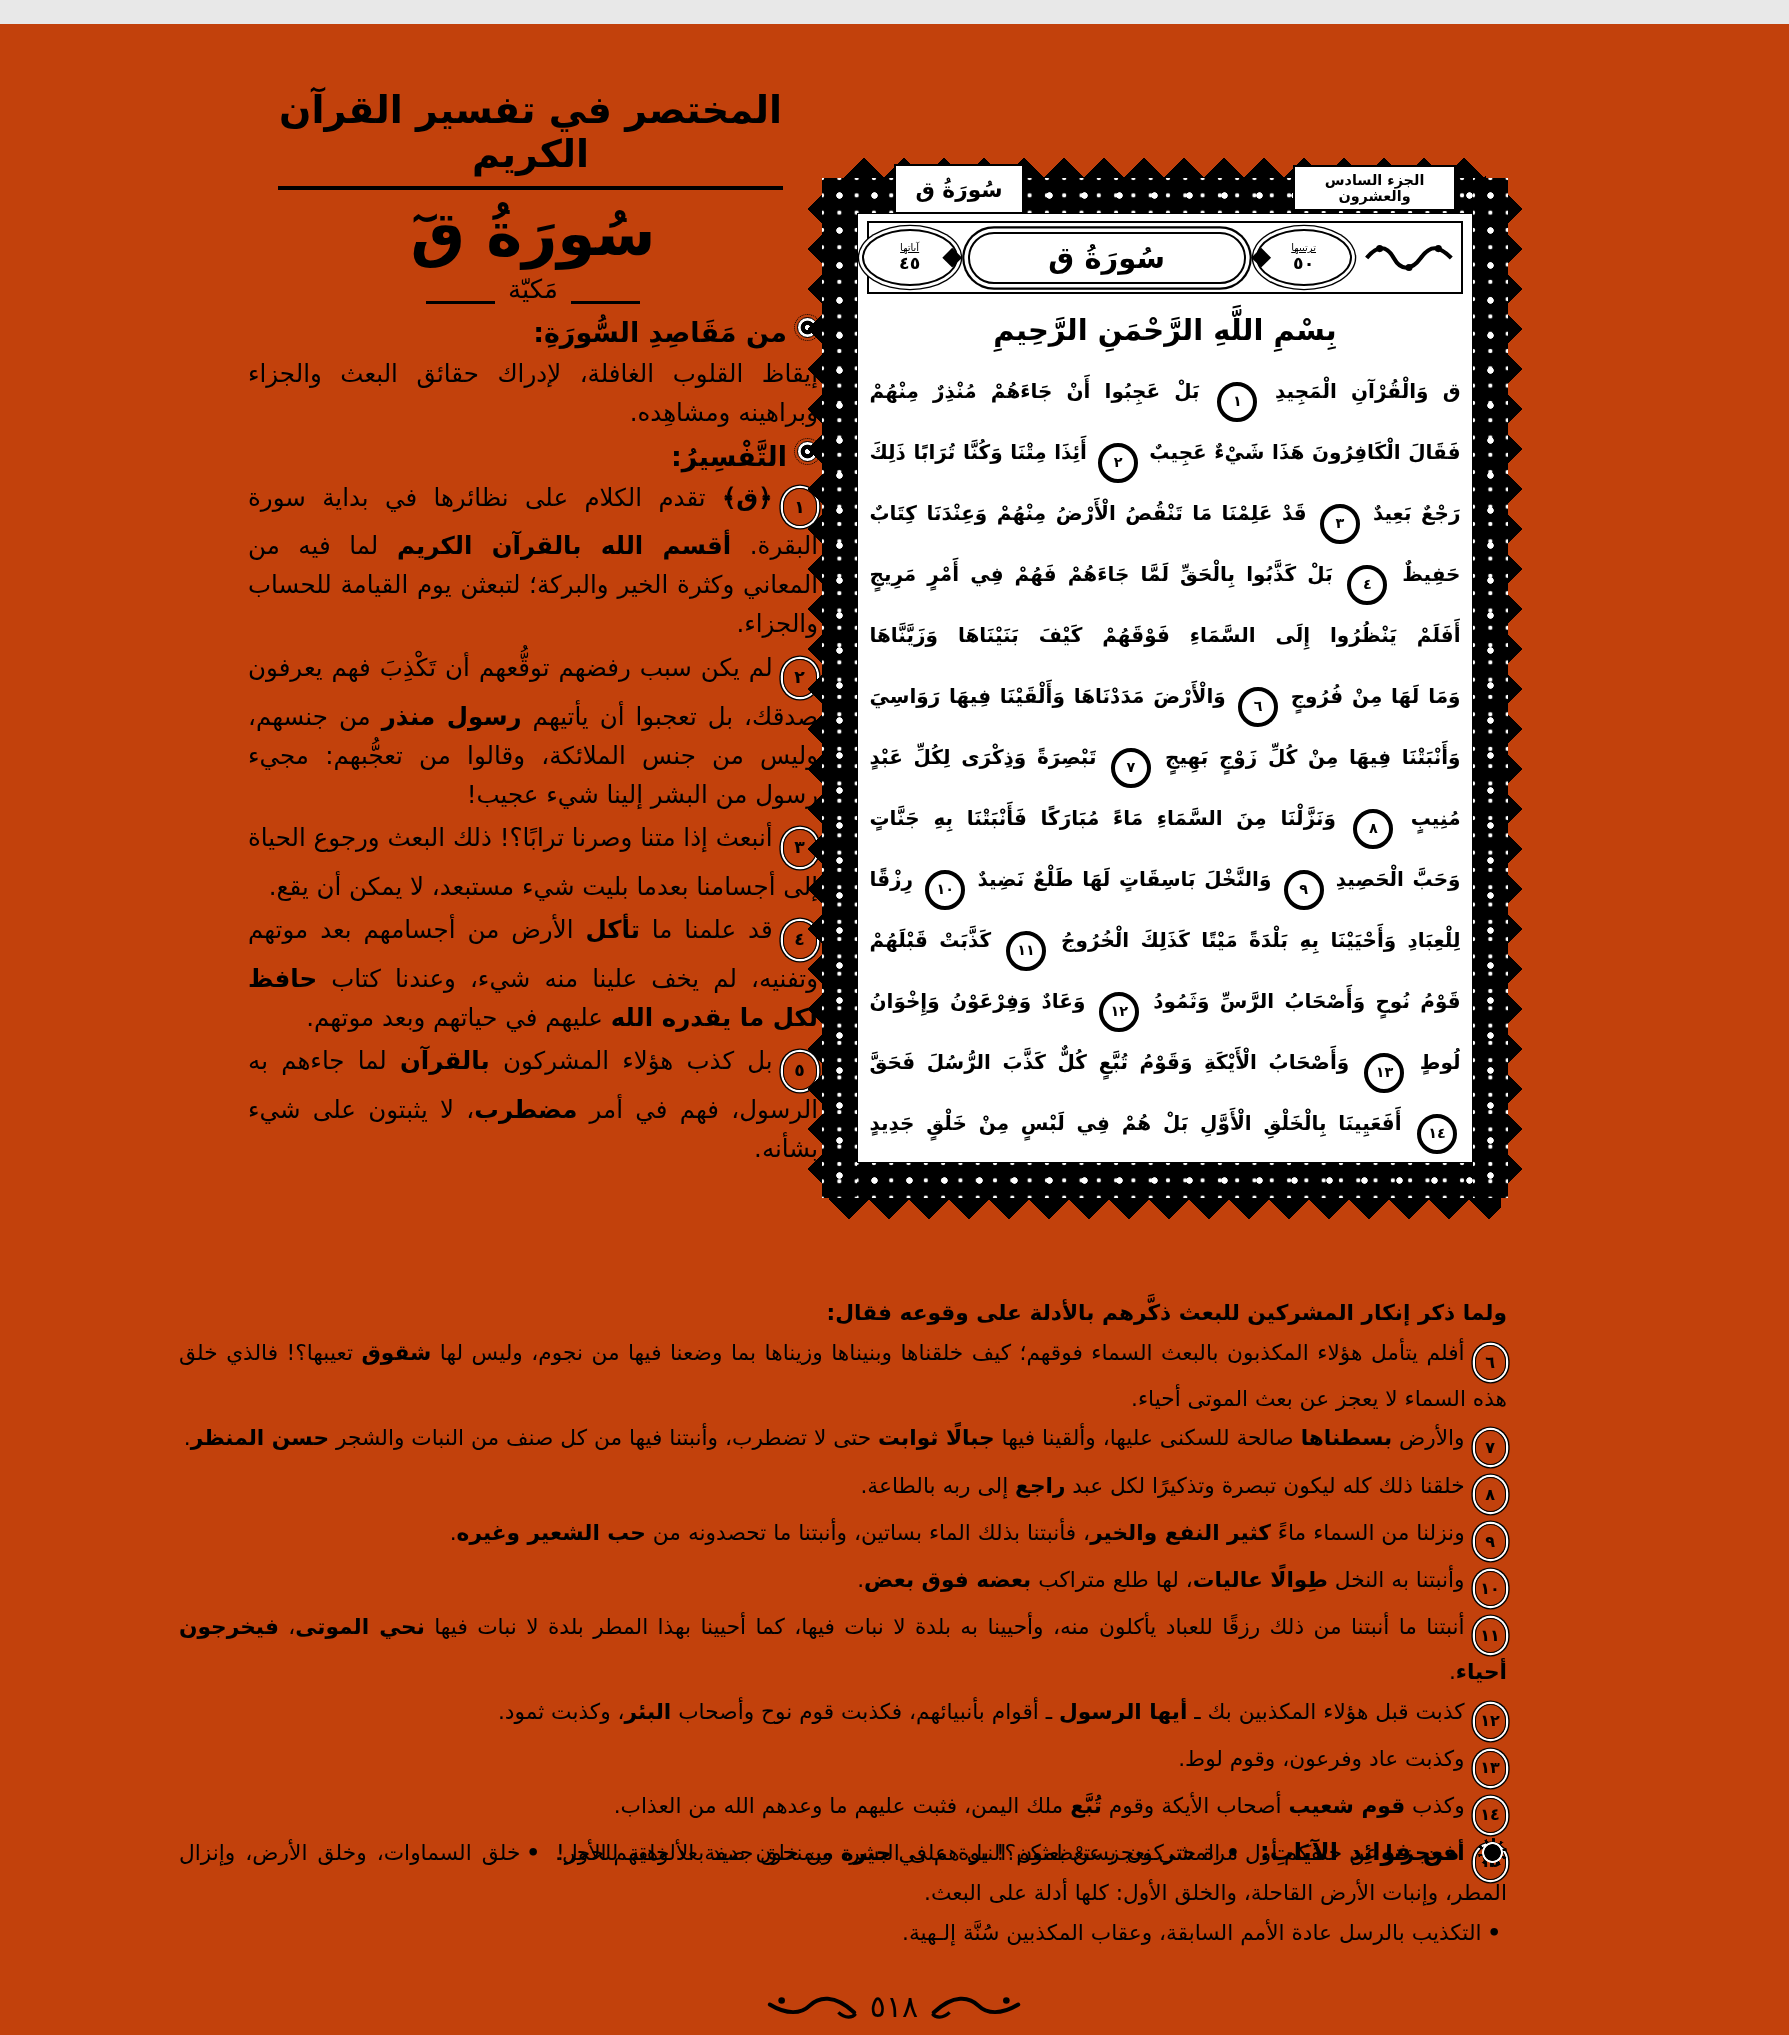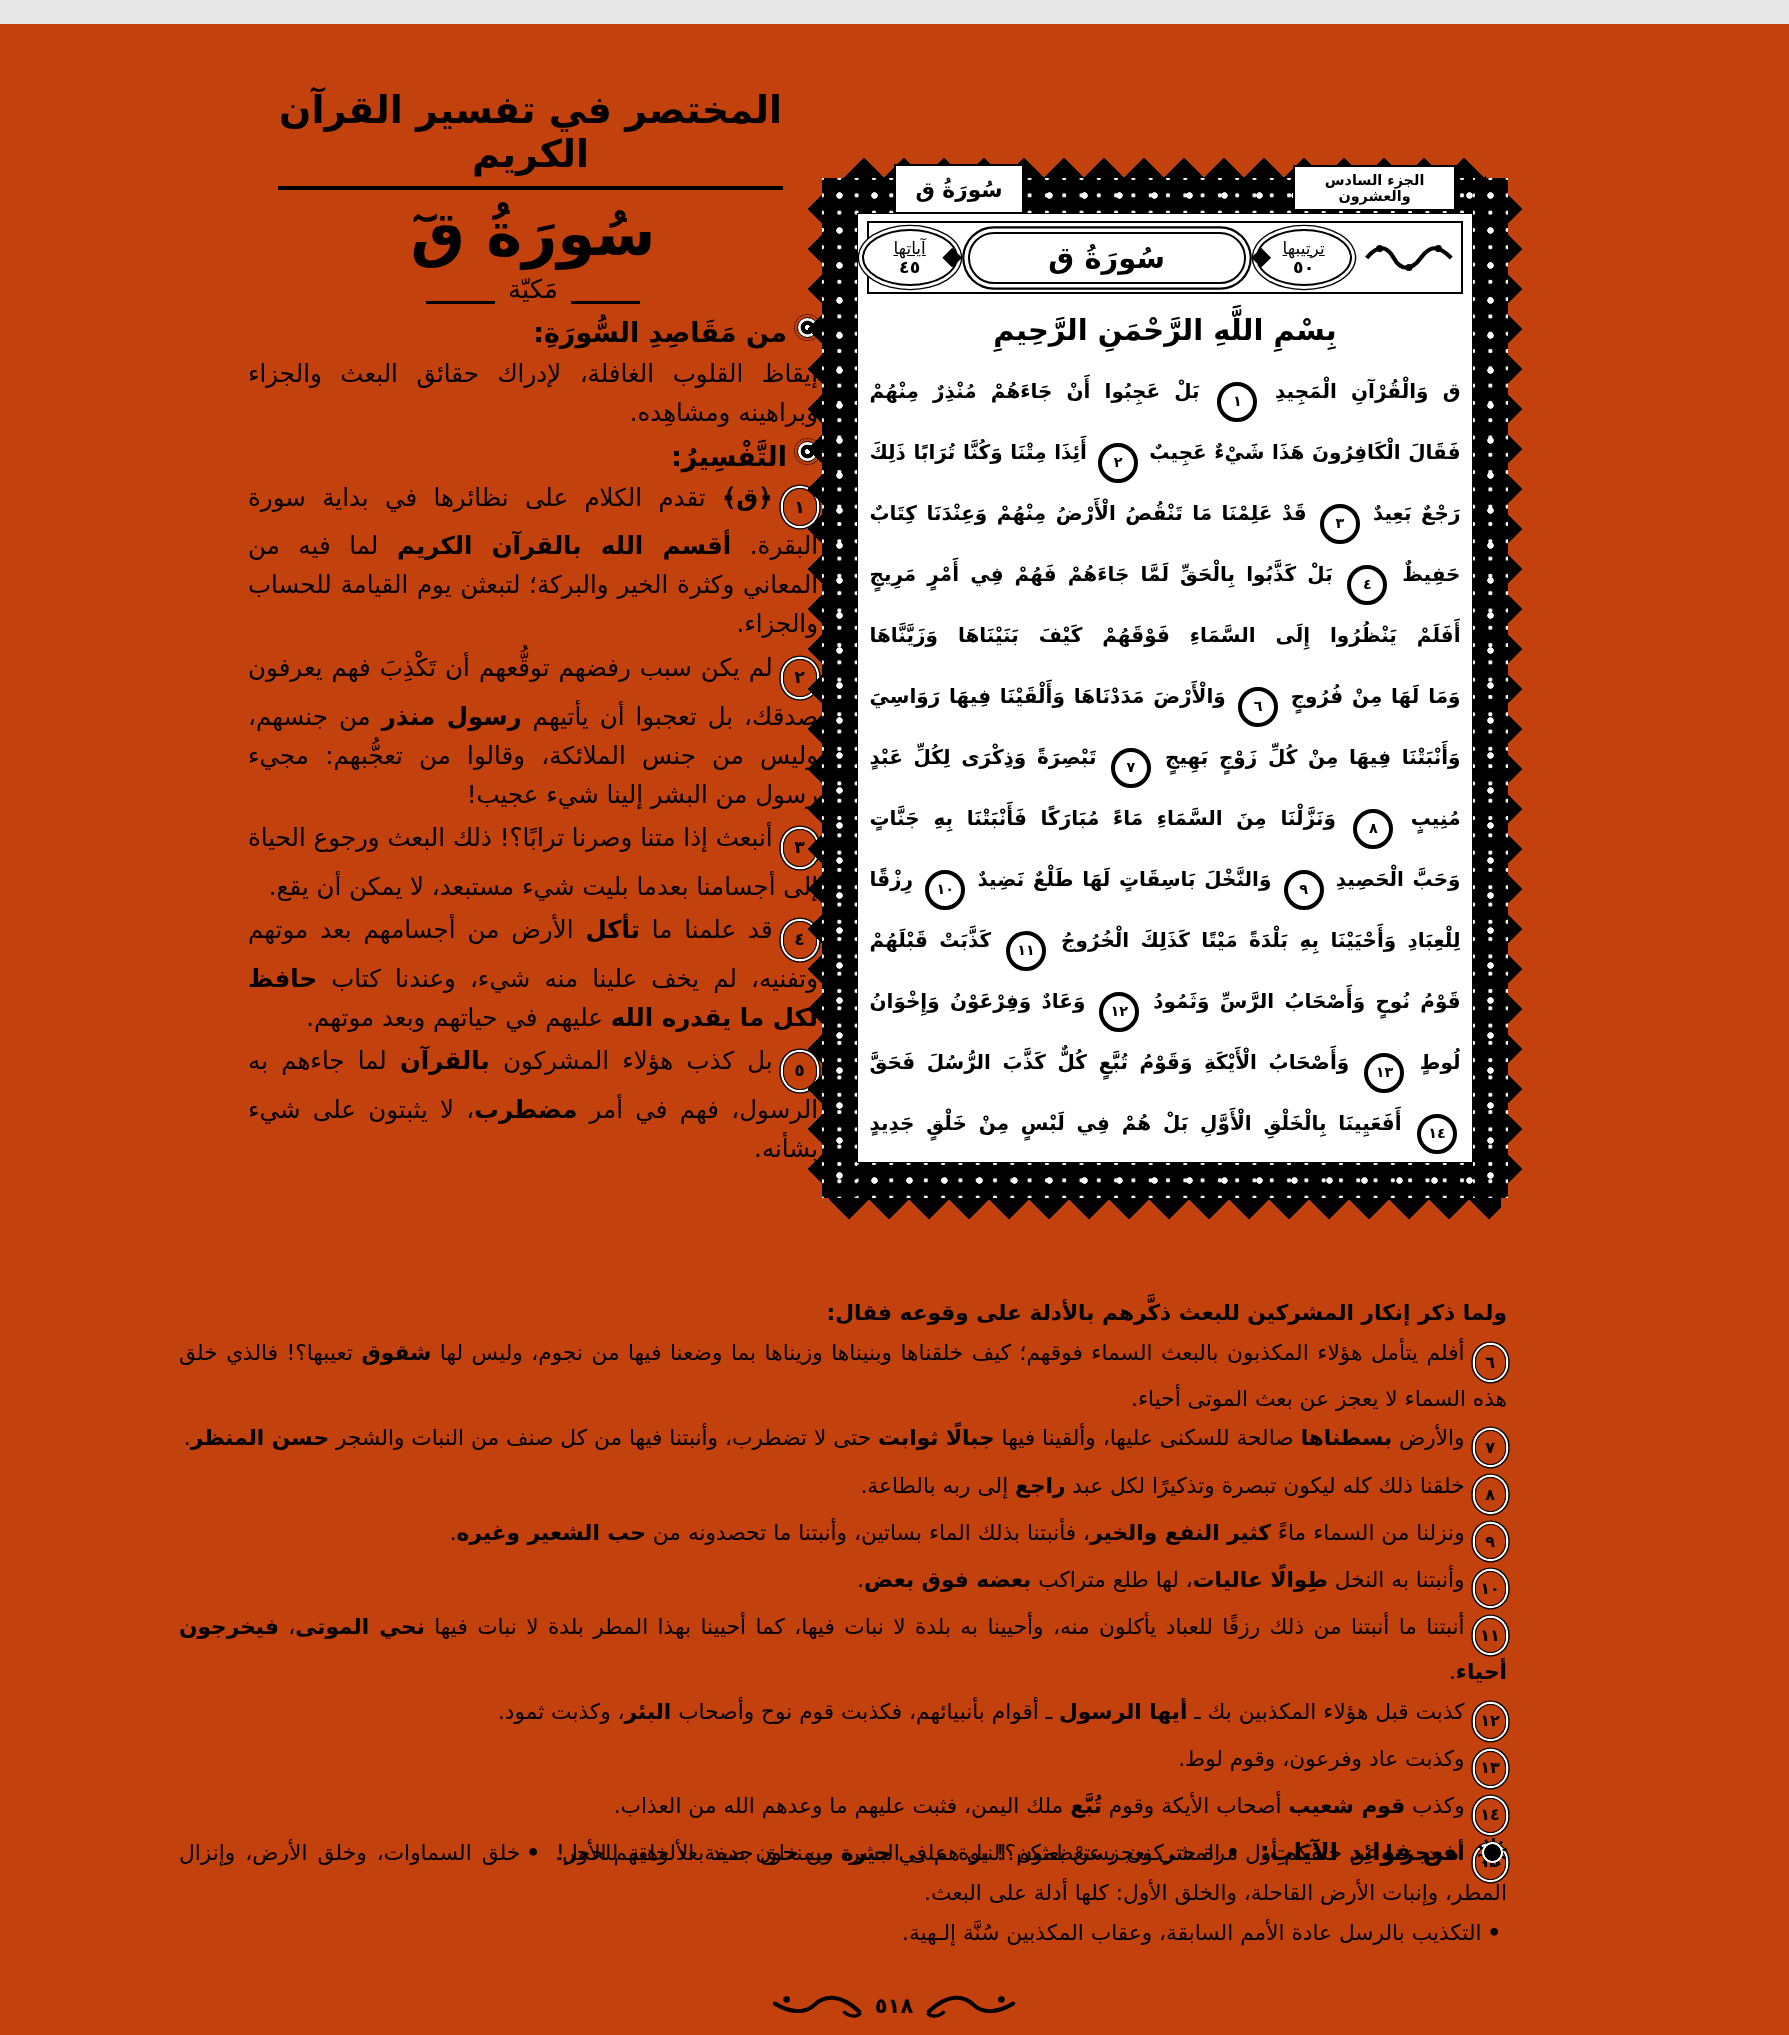--- a/index.html
+++ b/index.html
@@ -59,21 +59,21 @@
   .frame-inner{position:absolute;left:35px;right:35px;top:75px;bottom:58px;
      border:1.4px solid #000;background:#fff;padding:5.8px 7.2px;overflow:hidden;}
 
   
   .band{height:69px;border:2.2px solid #000;display:flex;align-items:center;
         justify-content:space-between;padding:0 5.8px;margin:1.4px 1.4px 7.2px;}
   .arab{flex:0 0 auto;}
   .medallion{flex:0 0 auto;width:92px;height:53px;border:2.2px solid #000;border-radius:50%;
      box-shadow:0 0 0 2.9px #fff,0 0 0 4.3px #000;display:flex;flex-direction:column;
      align-items:center;justify-content:center;line-height:1.05;background:#fff;margin:0 10px;}
-  .med-label{font-size:17px;text-decoration:underline;}
+  .med-label{font-size:10px;text-decoration:underline;}
   .med-value{font-size:17.3px;font-weight:bold;}
   .cartouche{position:relative;flex:0 0 auto;width:274px;height:48px;border:2.9px solid #000;
      border-radius:26px;box-shadow:0 0 0 3.6px #fff,0 0 0 5.8px #000;display:flex;
      align-items:center;justify-content:center;font-size:29px;font-weight:bold;background:#fff;}
   .cartouche::before,.cartouche::after{content:"";position:absolute;top:50%;width:14.4px;height:14.4px;
      background:#000;transform:translateY(-50%) rotate(45deg);}
   .cartouche::before{right:-24.5px;} .cartouche::after{left:-24.5px;}
 
   .basmala{text-align:center;font-size:29px;font-weight:bold;line-height:58px;margin-bottom:1.4px;}
   .q-line{font-size:20px;font-weight:bold;line-height:61px;height:61px;overflow:hidden;
@@ -91,21 +91,21 @@
   
   .fawaid{position:absolute;top:1808px;left:180px;width:1328px;font-size:21.7px;line-height:40px;text-align:justify;}
   .fw-head{font-weight:bold;font-size:24px;margin-left:4.3px;}
   .sun{display:inline-block;width:29px;height:29px;border-radius:50%;vertical-align:-6.5px;margin-left:8.7px;
        background:radial-gradient(circle at 50% 50%,#000 0 8px,#fff 8.7px 10px,transparent 10.8px),
                   repeating-conic-gradient(#000 0deg 12deg,transparent 12deg 36deg);}
   .dot{font-weight:bold;font-size:21.7px;margin:0 5.8px;}
 
   
   .page-footer{position:absolute;top:1965px;left:0;width:1790px;text-align:center;}
-  .page-num{font-size:21px;font-weight:bold;vertical-align:middle;margin:0 7.2px;}
+  .page-num{font-size:30px;font-weight:normal;vertical-align:middle;margin:0 7.2px;}
   .flourish{vertical-align:middle;}
   .flip{transform:scaleX(-1);}
 </style>
 </head>
 <body>
 
 <div class="page">
 
   <div class="masthead">
     <div class="mast-title">المختصر في تفسير القرآن الكريم</div>

